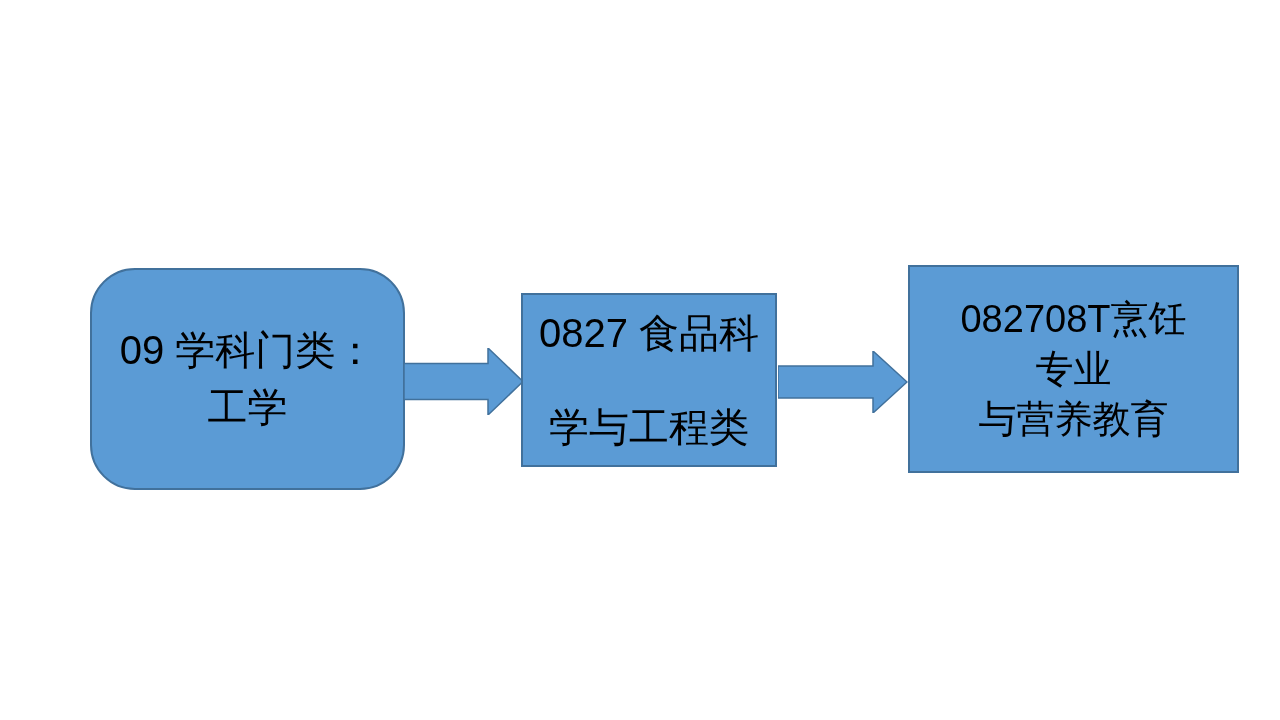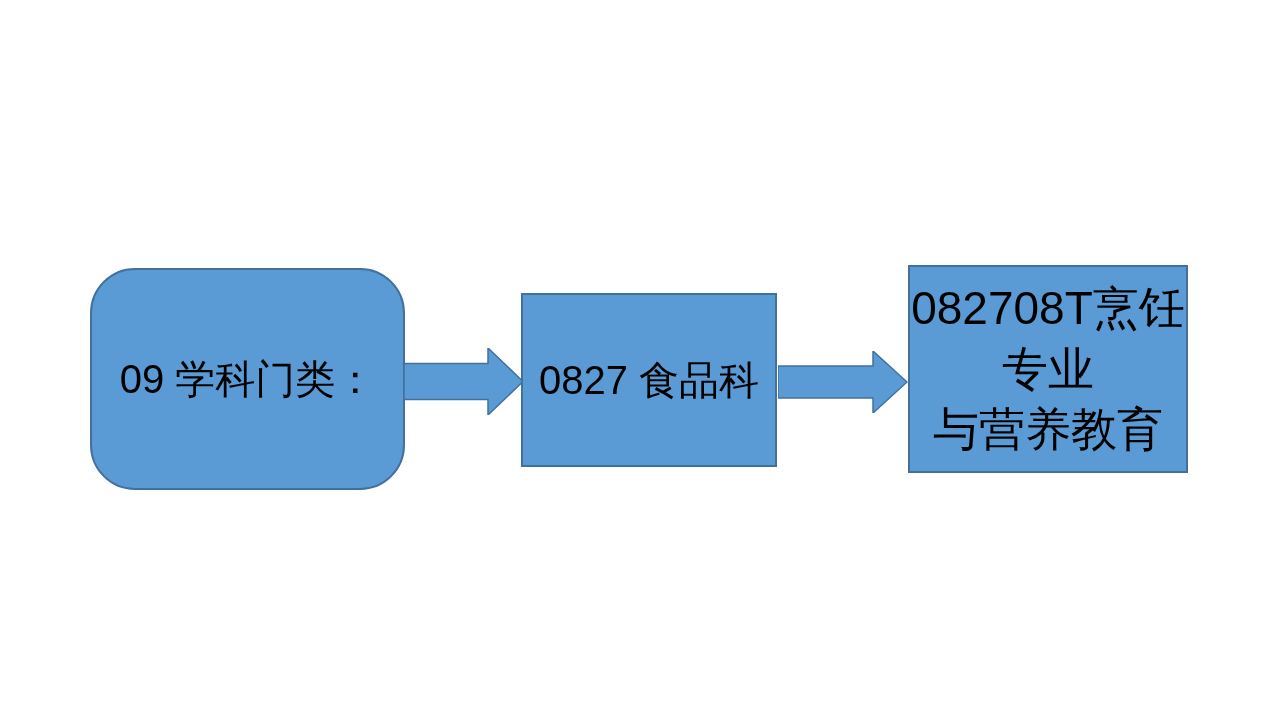--- a/index.html
+++ b/index.html
@@ -41,50 +41,52 @@
   }
   .node-2 {
     left: 521px; top: 293px;
     width: 256px; height: 174px;
     font-size: 40px;
     line-height: 1.22;
     gap: 45px;
   }
   .node-3 {
     left: 908px; top: 265px;
-    width: 280px; height: 208px;
-    font-size: 46px;
+    width: 331px; height: 208px;
+    font-size: 38px;
     line-height: 1.32;
     justify-content: center;
   }
   .connector { position: absolute; }
   .connector-1 { left: 404px; top: 348px; }
   .connector-2 { left: 778px; top: 351px; }
   .connector polygon {
     fill: var(--shape-fill);
     stroke: var(--shape-border);
     stroke-width: 1.5;
     stroke-linejoin: miter;
   }
 </style>
 </head>
 <body>
 
 <div class="stage">
 
   <div class="node node-1">
     <span class="line">09 学科门类：</span>
+    <span class="line">工学</span>
   </div>
 
   <svg class="connector connector-1" width="120" height="67" viewBox="0 0 120 67" aria-hidden="true">
     <polygon points="0,15.5 84,15.5 84,0 119,33.5 84,67 84,51.5 0,51.5"></polygon>
   </svg>
 
   <div class="node node-2">
     <span class="line">0827 食品科</span>
+    <span class="line">学与工程类</span>
   </div>
 
   <svg class="connector connector-2" width="130" height="62" viewBox="0 0 130 62" aria-hidden="true">
     <polygon points="0,15 95,15 95,0 129,31 95,62 95,47 0,47"></polygon>
   </svg>
 
   <div class="node node-3">
     <span class="line">082708T烹饪</span>
     <span class="line">专业</span>
     <span class="line">与营养教育</span>

